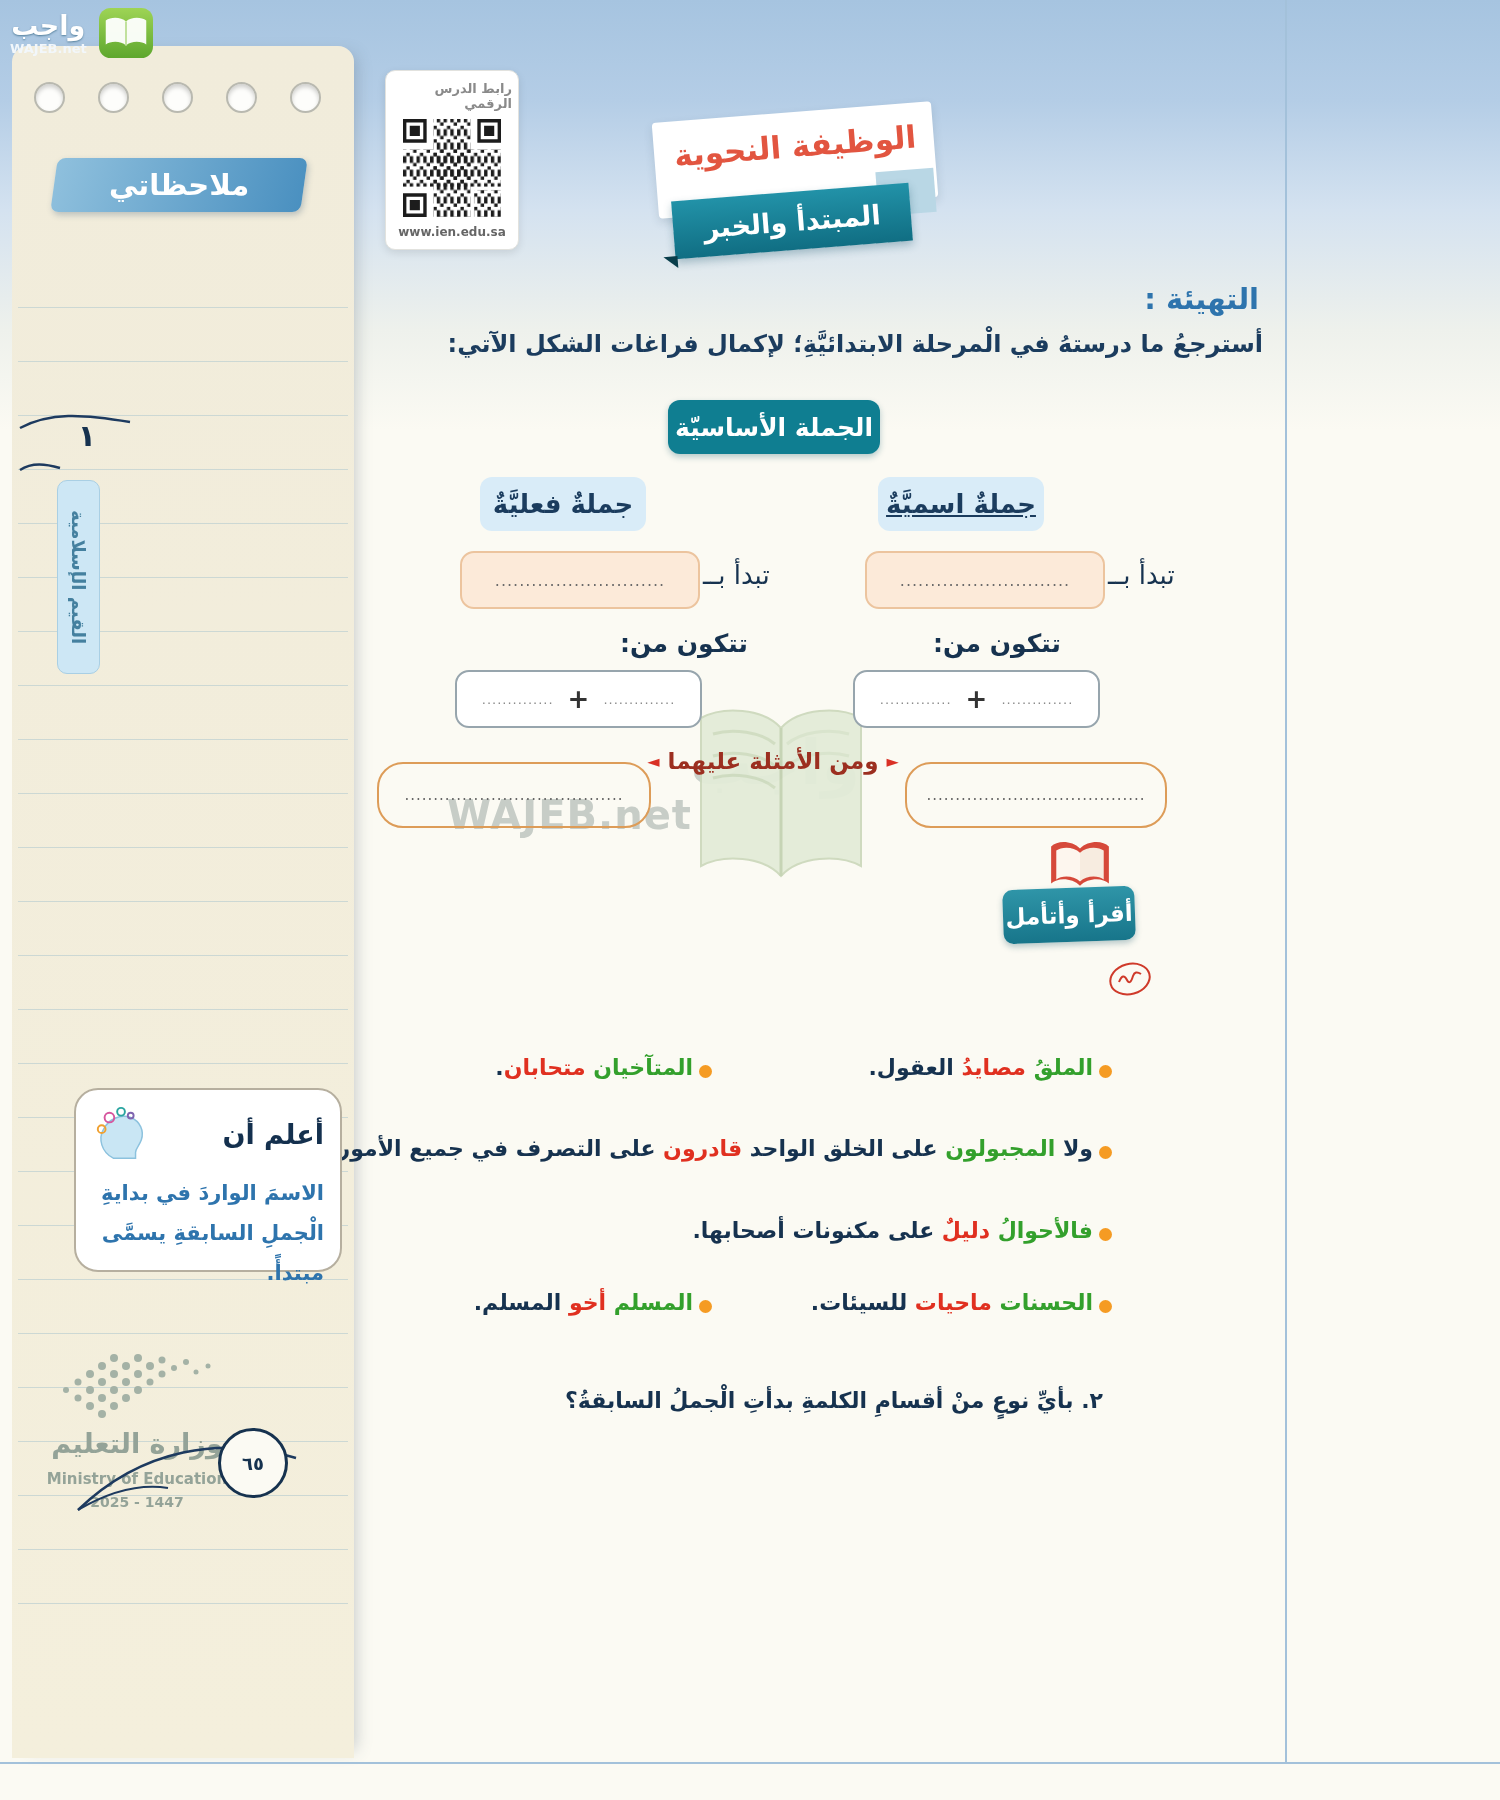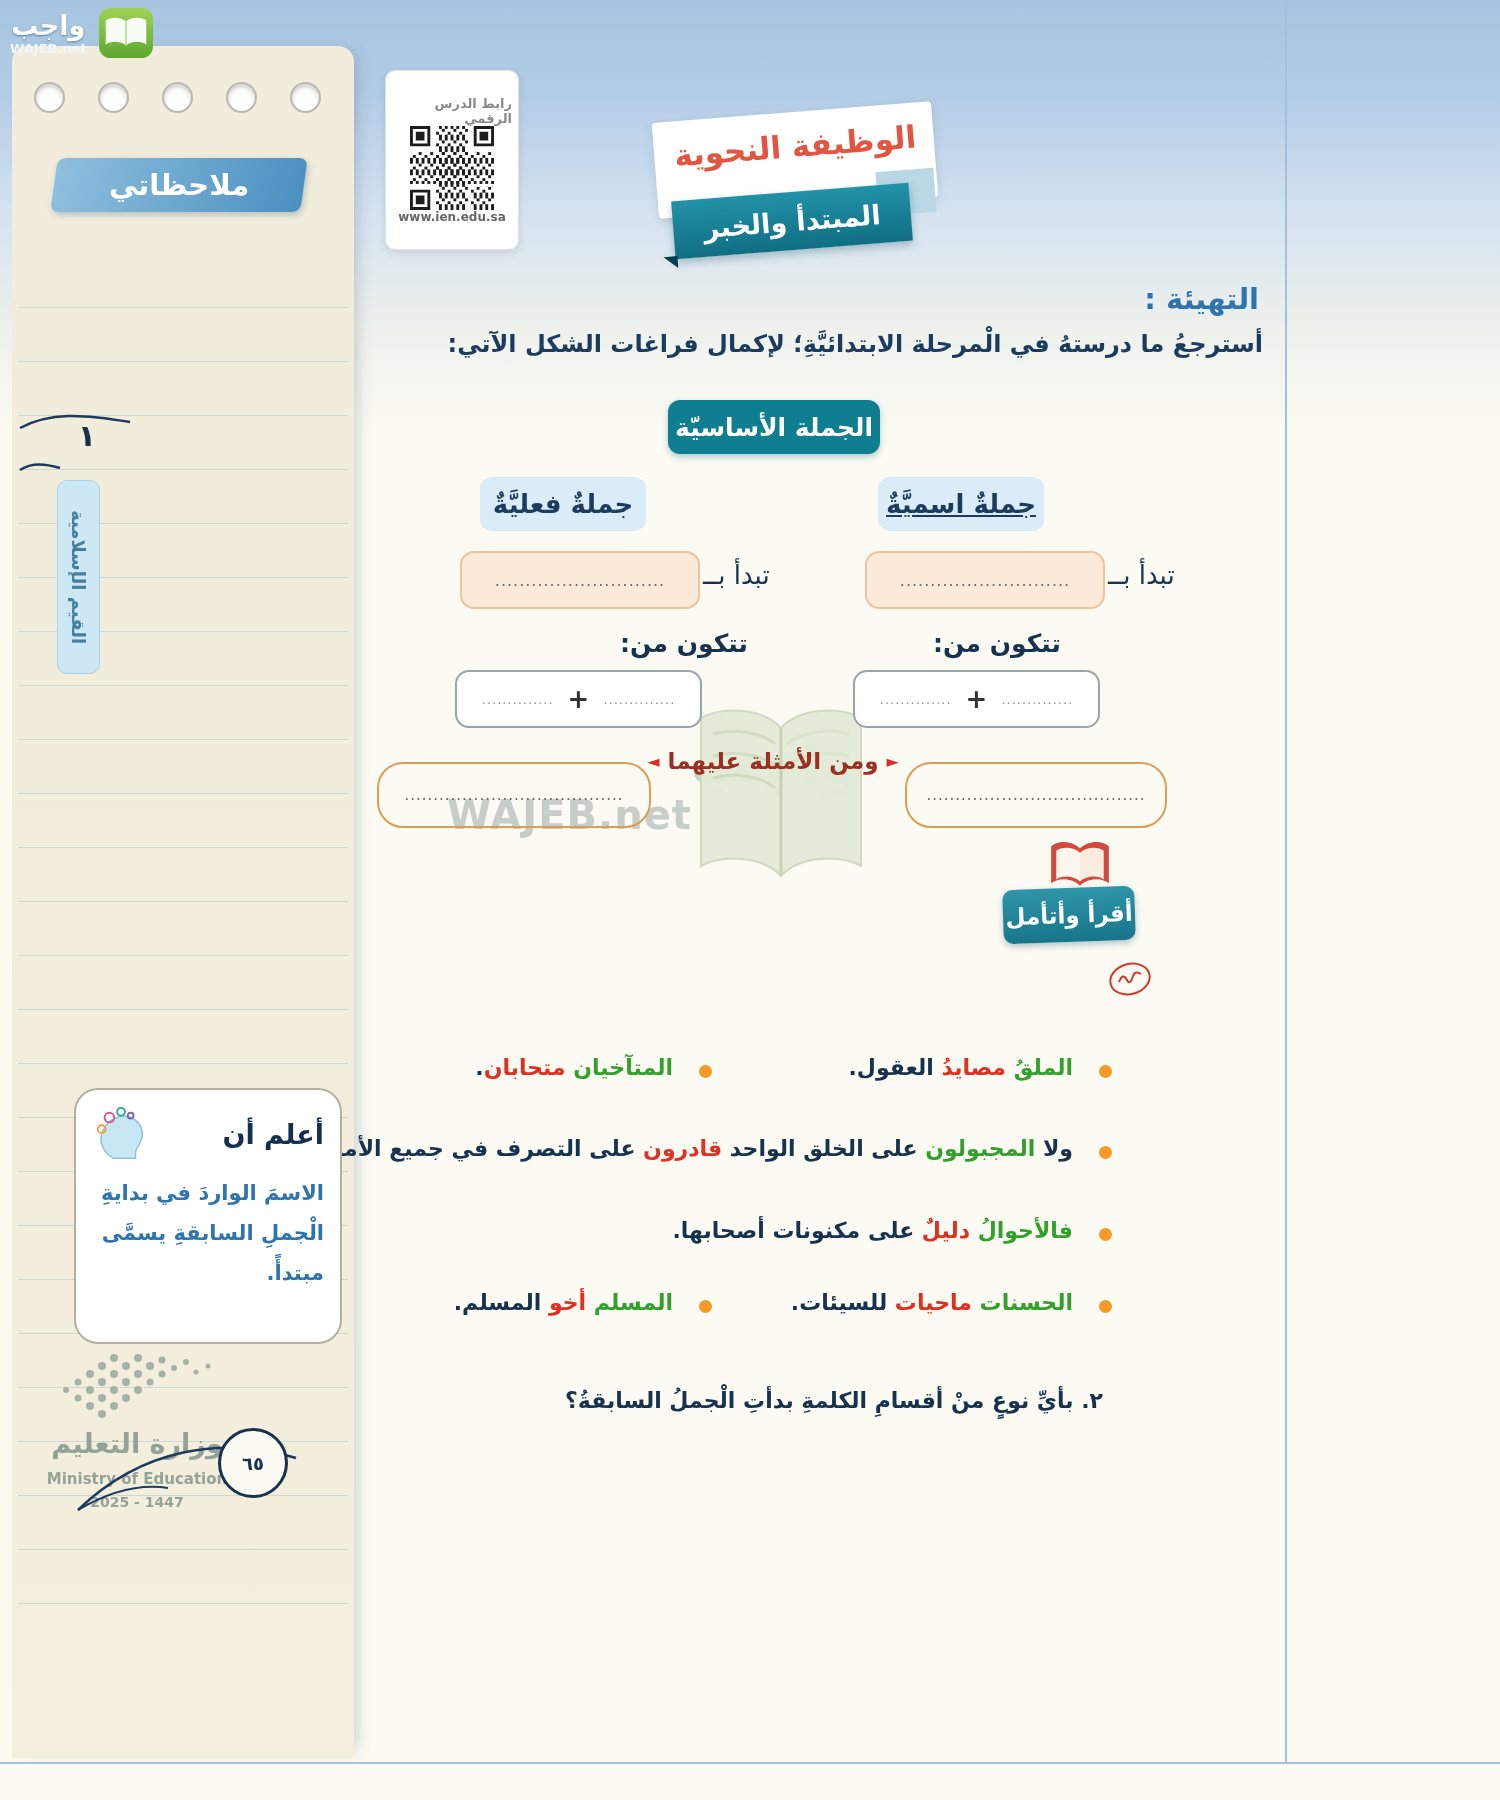--- a/index.html
+++ b/index.html
@@ -21,36 +21,36 @@
   .ruled{position:absolute;left:6px;top:208px;width:330px;height:1356px;
     background:repeating-linear-gradient(180deg,transparent 0px,transparent 52.5px,#ccd8d4 52.5px,#ccd8d4 54px);}
   .notes-tab{position:absolute;left:42px;top:112px;width:250px;height:54px;background:linear-gradient(100deg,#8fc0dd,#4a90c0);
     transform:skewX(-8deg);border-radius:8px;display:flex;align-items:center;justify-content:center;box-shadow:2px 3px 6px rgba(60,90,120,.3);}
   .notes-tab span{transform:skewX(8deg);color:#fff;font-size:29px;font-weight:800;letter-spacing:5px;}
   .unit-marker{position:absolute;left:4px;top:358px;}
   .unit-num{position:absolute;left:58px;top:372px;width:34px;text-align:center;color:#16324f;font-size:30px;font-weight:800;}
   .values-tab{position:absolute;left:45px;top:434px;width:41px;height:192px;background:#cde7f5;border:1px solid #a9cfe4;border-radius:10px;
     display:flex;align-items:center;justify-content:center;}
   .values-tab span{writing-mode:vertical-rl;color:#44809f;font-size:18px;font-weight:800;letter-spacing:2px;}
-  .know-box{position:absolute;left:62px;top:1042px;width:268px;height:256px;background:#fff;border:2px solid #b6af9f;border-radius:24px;padding:14px 16px;box-sizing:border-box;z-index:2;}
+  .know-box{position:absolute;left:62px;top:1042px;width:268px;height:184px;background:#fff;border:2px solid #b6af9f;border-radius:24px;padding:14px 16px;box-sizing:border-box;z-index:2;}
   .know-head{display:flex;align-items:center;justify-content:space-between;}
   .know-title{color:#14304e;font-size:27px;font-weight:800;}
   .know-text{margin-top:10px;color:#2e74ad;font-size:21px;font-weight:800;line-height:1.9;text-align:right;}
   .min-dots{position:absolute;left:44px;top:1288px;}
   .min-ar{position:absolute;left:30px;top:1382px;width:190px;text-align:center;color:#94a398;font-size:27px;font-weight:800;}
   .min-en{position:absolute;left:30px;top:1424px;width:190px;text-align:center;color:#94a398;font-size:15px;font-weight:700;direction:ltr;}
   .min-years{position:absolute;left:30px;top:1448px;width:190px;text-align:center;color:#94a398;font-size:14px;font-weight:700;direction:ltr;}
   .swoosh{position:absolute;left:60px;top:1372px;z-index:1;}
   .pagenum{position:absolute;left:206px;top:1382px;width:64px;height:64px;border:3px solid #16324f;border-radius:50%;background:#fbfaf3;
     display:flex;align-items:center;justify-content:center;color:#16324f;font-size:18px;font-weight:800;z-index:2;text-align:right;}
 
   
   .main{position:absolute;left:355px;top:0;width:930px;height:1800px;}
   .qr-card{position:absolute;left:30px;top:70px;width:134px;height:180px;background:#fff;border:1px solid #e2e2de;border-radius:10px;
-    box-shadow:0 3px 8px rgba(0,0,0,.10);display:flex;flex-direction:column;align-items:center;justify-content:space-between;padding:25px 6px;box-sizing:border-box;}
+    box-shadow:0 3px 8px rgba(0,0,0,.10);display:flex;flex-direction:column;align-items:center;justify-content:space-between;padding:10px 6px;box-sizing:border-box;}
   .qr-label{color:#8a8a8a;font-size:13px;font-weight:700;}
   .qr-url{color:#666;font-size:12px;font-weight:700;direction:ltr;}
 
   .title-wrap{position:absolute;left:290px;top:112px;width:300px;height:175px;}
   .title-card{position:absolute;left:10px;top:0;width:280px;height:96px;background:#fff;transform:rotate(-4.5deg);border-radius:4px;
     box-shadow:0 4px 10px rgba(40,70,90,.15);z-index:0;}
   .title-red{position:absolute;left:0;top:16px;width:100%;text-align:center;transform:rotate(-4.5deg);color:#e25540;font-size:31px;font-weight:800;z-index:2;}
   .banner-back{position:absolute;left:232px;top:58px;width:58px;height:44px;background:#b9d7e5;transform:rotate(-4.5deg);z-index:1;}
   .banner{position:absolute;left:28px;top:80px;width:238px;height:58px;background:linear-gradient(180deg,#2292a8,#106e83);transform:rotate(-4.5deg);
     display:flex;align-items:center;justify-content:center;color:#fff;font-size:27px;font-weight:800;box-shadow:0 4px 8px rgba(20,80,100,.3);z-index:2;}
@@ -90,21 +90,21 @@
 
   .read-badge{position:absolute;left:648px;top:888px;width:132px;height:54px;background:linear-gradient(180deg,#2f95a8,#17758a);border-radius:10px;
     display:flex;align-items:center;justify-content:center;color:#fff;font-size:23px;font-weight:800;transform:rotate(-2deg);box-shadow:0 3px 6px rgba(20,80,100,.3);}
   .read-book{position:absolute;left:692px;top:838px;}
 
   .q{position:absolute;color:#16324f;font-size:22px;font-weight:800;white-space:nowrap;}
   .q1{right:182px;top:972px;}
   .q2{right:182px;top:1388px;}
   .stamp{position:absolute;left:752px;top:956px;}
 
-  .sent{position:absolute;display:flex;gap:26px;font-size:22px;font-weight:800;white-space:nowrap;}
+  .sent{position:absolute;display:flex;gap:6px;font-size:22px;font-weight:800;white-space:nowrap;}
   .sent .bullet{flex:0 0 auto;width:13px;height:13px;border-radius:50%;background:#f59b23;margin-top:10px;}
   .sent-text{white-space:pre;}
   .w-g{color:#33a02c;} .w-r{color:#e03020;} .w-d{color:#16324f;}
 </style>
 </head>
 <body>
 
 <div class="page">
 
   <div class="brand">

